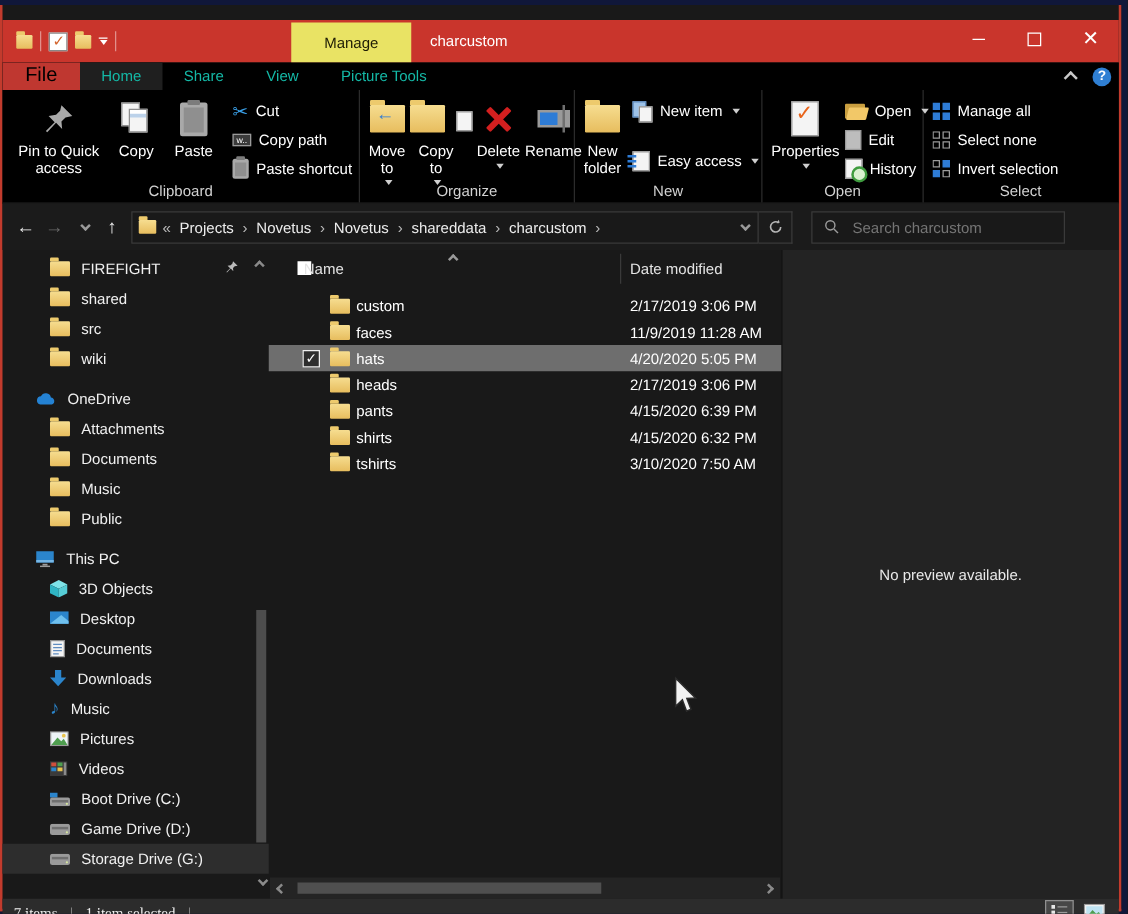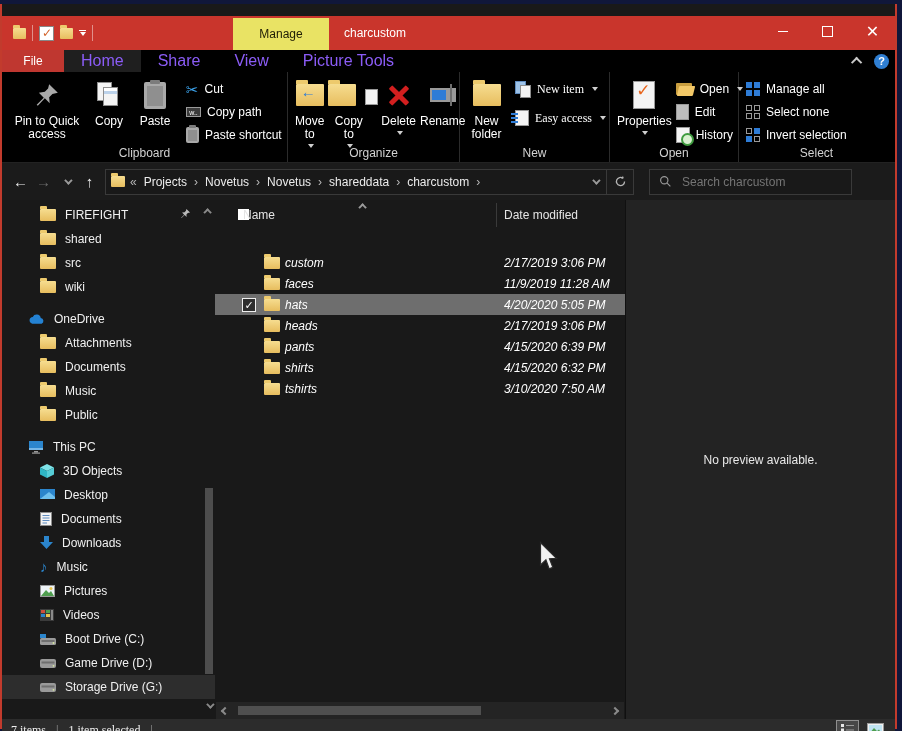--- a/index.html
+++ b/index.html
@@ -16,22 +16,22 @@
               display:flex;align-items:center;justify-content:center;font-size:12px;}
   .win-title{position:absolute;left:342px;top:0;height:34px;display:flex;align-items:center;color:#fff;font-size:12px;}
   .win-controls{position:absolute;right:0;top:0;display:flex;height:31px;}
   .wc{width:45px;height:31px;display:flex;align-items:center;justify-content:center;color:#fff;}
   .wc-min i{display:block;width:10px;height:1px;background:#fff;}
   .wc-max i{display:block;width:9px;height:9px;border:1px solid #fff;}
   .wc-close{font-size:16px;line-height:16px;}
 
   
   .tabrow{height:22px;background:#000;display:flex;align-items:stretch;position:relative;flex:none;}
-  .file-btn{width:62px;background:#bf3730;color:#ffffff;display:flex;align-items:center;justify-content:center;font-size:12px;}
-  .rtab{padding:0 17px;display:flex;align-items:center;color:#8b5cf6;font-size:16px;}
+  .file-btn{width:62px;background:#bf3730;color:#000000;display:flex;align-items:center;justify-content:center;font-size:16px;}
+  .rtab{padding:0 17px;display:flex;align-items:center;color:#14b8a6;font-size:12px;}
   .rtab.active{background:#1f1f1f;}
   .tabrow-right{position:absolute;right:6px;top:0;height:22px;display:flex;align-items:center;gap:12px;}
   .chev{display:inline-block;width:6px;height:6px;border-left:2px solid #c9c9c9;border-top:2px solid #c9c9c9;}
   .chev.up{transform:rotate(45deg) translateY(2px);}
   .chev.down{transform:rotate(225deg) translateY(2px);}
   .chev.left{transform:rotate(-45deg);}
   .chev.right{transform:rotate(135deg);}
   .chev.sm{width:4px;height:4px;}
   .help-badge{width:15px;height:15px;border-radius:50%;background:#2f7fd3;color:#fff;font-size:11px;font-weight:bold;
               display:flex;align-items:center;justify-content:center;}
@@ -121,21 +121,21 @@
   .sarrow-up{position:absolute;top:8px;left:3px;}
   .sarrow-down{position:absolute;bottom:10px;left:3px;}
 
   .filepane{width:410px;flex:none;position:relative;box-sizing:border-box;}
   .fheader{height:30px;position:relative;color:#e4e4e4;font-size:12px;}
   .fh-check{position:absolute;left:23px;top:9px;width:11px;height:11px;background:#fff;}
   .fh-name{position:absolute;left:28px;top:8px;}
   .fh-caret{position:absolute;left:146px;top:3px;}
   .fh-div{position:absolute;left:281px;top:3px;bottom:3px;width:1px;background:#3a3a3a;}
   .fh-date{position:absolute;left:289px;top:8px;}
-  .frows{margin-top:22px;font-style:italic;}
+  .frows{margin-top:4px;}
   .frow{height:21px;position:relative;font-size:12px;color:#fff;}
   .frow .ifolder{position:absolute;left:49px;top:5px;}
   .fname{position:absolute;left:70px;top:4px;}
   .fdate{position:absolute;left:289px;top:4px;}
   .frow.selected{background:#6e6e6e;}
   .fcheck{position:absolute;left:27px;top:4px;width:12px;height:12px;border:1px solid #f0f0f0;background:#2e2e2e;
           color:#fff;font-size:11px;line-height:12px;text-align:center;}
   .hscroll{position:absolute;left:1px;right:1px;bottom:0;height:17px;background:#242424;}
   .hthumb{position:absolute;left:22px;width:243px;top:4px;height:9px;background:#4f4f4f;}
   .harrow-l{position:absolute;left:6px;top:6px;}
@@ -271,21 +271,21 @@
       <div class="rgroup-label">Organize</div>
     </div>
 
     <div class="rgroup" style="width:150px;">
       <div class="bigbtn" style="width:46px;">
         <span class="bicon">
             <span class="ifolder lg"></span>
           </span>
         <span class="lbl">New folder</span>
       </div>
-      <div class="smallstack" style="gap:7px;font-family:Liberation Serif, serif;">
+      <div class="smallstack" style="gap:18px;">
         <div class="smallbtn">
           <span class="inewitem"></span>
           <span>New item</span>
           <span class="caret"></span>
         </div>
         <div class="smallbtn">
           <span class="ieasy"></span>
           <span>Easy access</span>
           <span class="caret"></span>
         </div>

